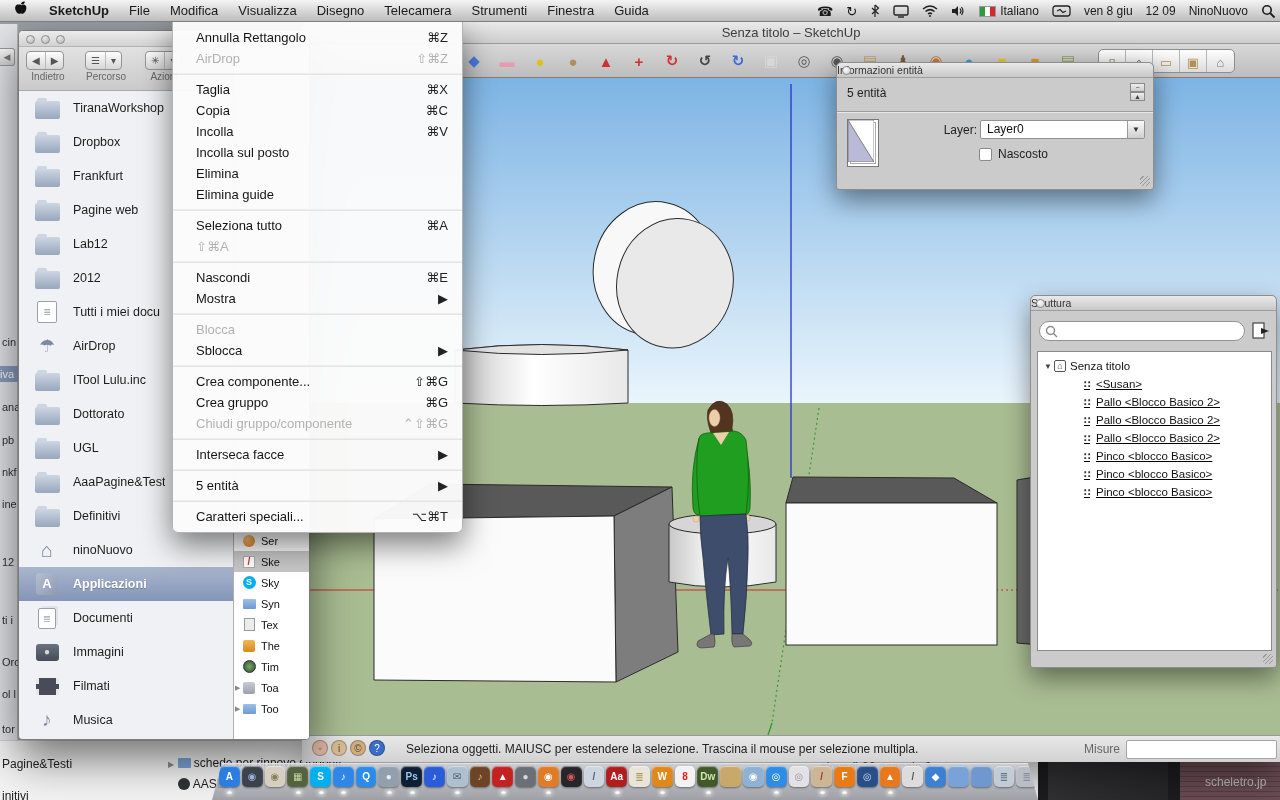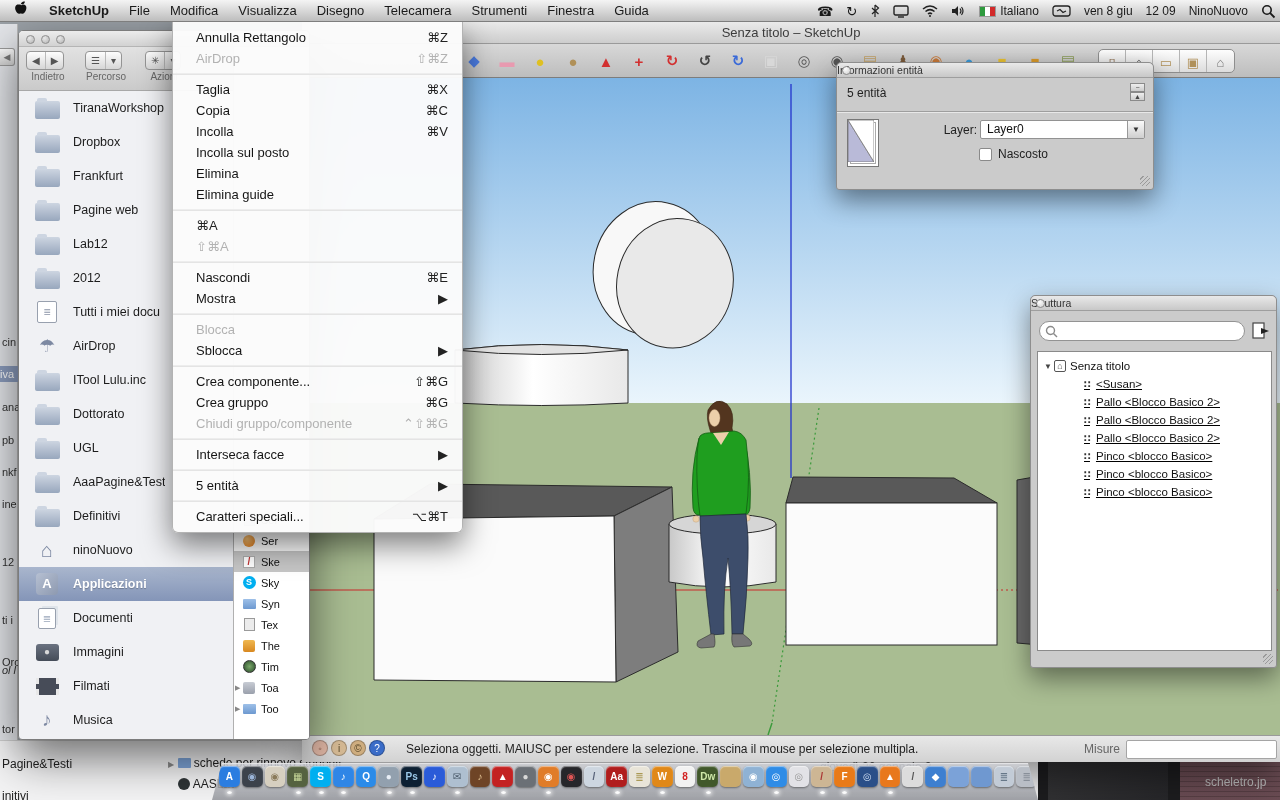--- a/index.html
+++ b/index.html
@@ -158,21 +158,21 @@
   <div class="abs" style="left:0;top:24px;width:18px;height:776px;z-index:1;">
       <div class="frag" style="top: 310px;"><span>cin</span></div>
       <div class="frag selected" style="top: 342px;"><span>iva</span></div>
       <div class="frag" style="top: 375px;"><span>ana</span></div>
       <div class="frag" style="top: 408px;"><span>pb</span></div>
       <div class="frag" style="top: 440px;"><span>nkf</span></div>
       <div class="frag" style="top: 472px;"><span>ine</span></div>
       <div class="frag" style="top: 530px;"><span>12</span></div>
       <div class="frag" style="top: 588px;"><span>ti i</span></div>
       <div class="frag" style="top: 630px;"><span>Orc</span></div>
-      <div class="frag" style="top: 638px; font-style: italic;"><span>ol l</span></div>
+      <div class="frag" style="top: 662px;"><span>ol l</span></div>
       <div class="frag" style="top: 697px;"><span>tor</span></div>
     </div>
 
   <div class="abs" id="bottomstrip">
     <span class="btxt" style="left:2px;top:16px;">Pagine&amp;Testi</span>
     <span class="btxt" style="left:2px;top:48px;">initivi</span>
     <span class="btxt" style="left:168px;top:15px;"><span style="font-size:8px;color:#888;">▶</span> <span class="mini-folder"></span> <span>schede per rinnovo studenti</span></span>
     <span class="btxt" style="left:178px;top:36px;"><span class="mini-ball"></span> <span>AASLav</span></span>
     <span class="btxt" style="left:820px;top:19px;color:#555;">giovedì 26 gennaio 2</span>
   </div>
@@ -853,20 +853,21 @@
     </div>
       <div class="mi">
       <span class="milab">Elimina guide</span>
       <span class="mikey"></span>
     </div>
       <div class="mi sep">
       
       
     </div>
       <div class="mi">
+      <span class="milab">Seleziona tutto</span>
       <span class="mikey">⌘A</span>
     </div>
       <div class="mi disabled">
       <span class="mikey">⇧⌘A</span>
     </div>
       <div class="mi sep">
       
       
     </div>
       <div class="mi">

